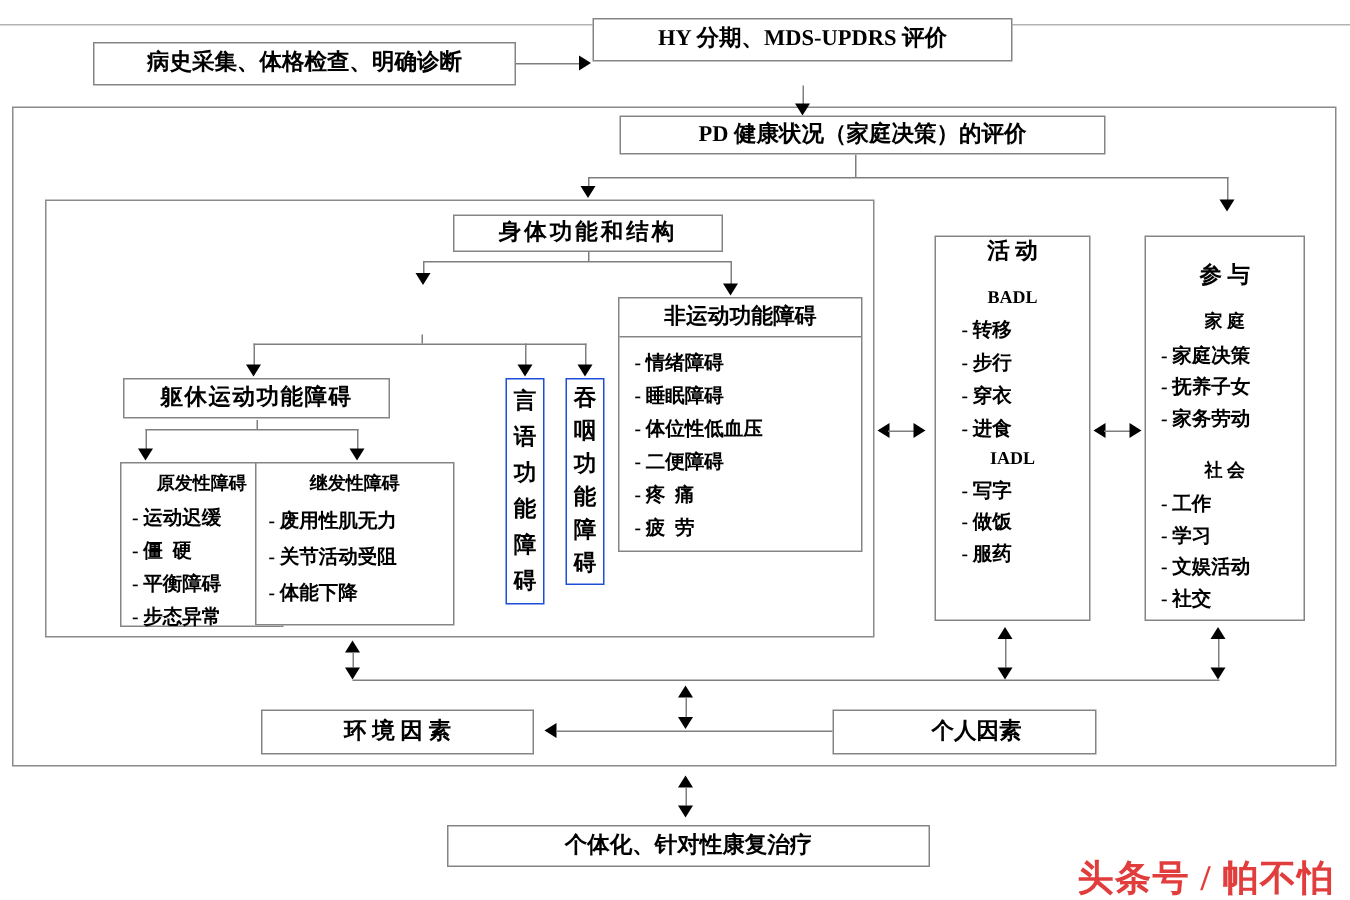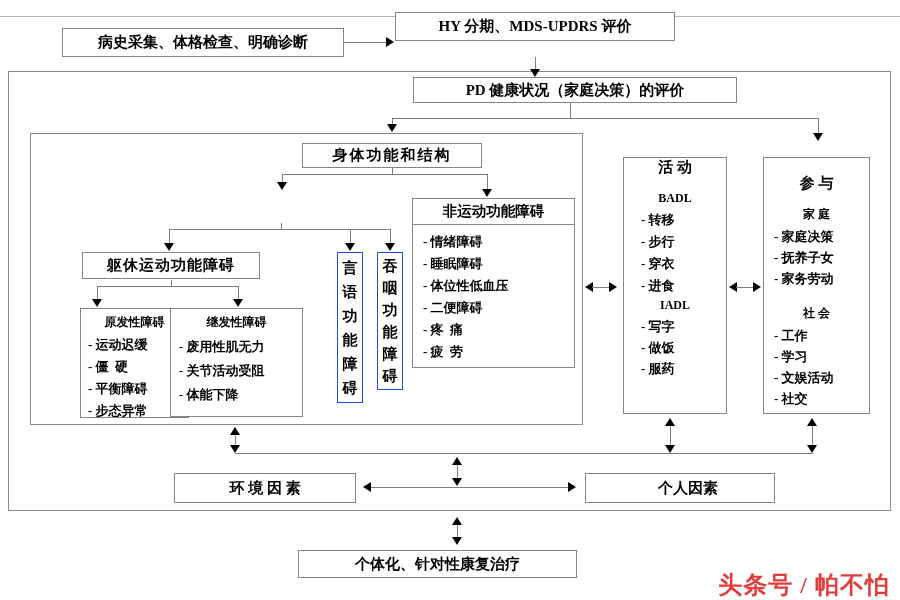--- a/index.html
+++ b/index.html
@@ -178,18 +178,18 @@
     <div class="ttl" style="margin-top:16px;">社 会</div>
     <div style="padding:3px 0 0 10px;line-height:21px;">
       <span class="itm">- 工作</span>
       <span class="itm">- 学习</span>
       <span class="itm">- 文娱活动</span>
       <span class="itm">- 社交</span>
     </div>
   </div>
 
   <div class="bx" style="left:174px;top:473px;width:182px;height:30px;">环 境 因 素</div>
-  <div class="bx" style="left:585px;top:473px;width:190px;height:30px;padding-left:16px;">个人因素</div>
-  <div class="bx" style="left:298px;top:550px;width:279px;height:28px;">个体化、针对性康复治疗</div>
+  <div class="bx" style="left:555px;top:473px;width:176px;height:30px;padding-left:16px;">个人因素</div>
+  <div class="bx" style="left:298px;top:550px;width:322px;height:28px;">个体化、针对性康复治疗</div>
 
   <div class="wm" style="right:10px;top:569px;">头条号 / 帕不怕</div>
 
 </div>
 
 </body></html>

